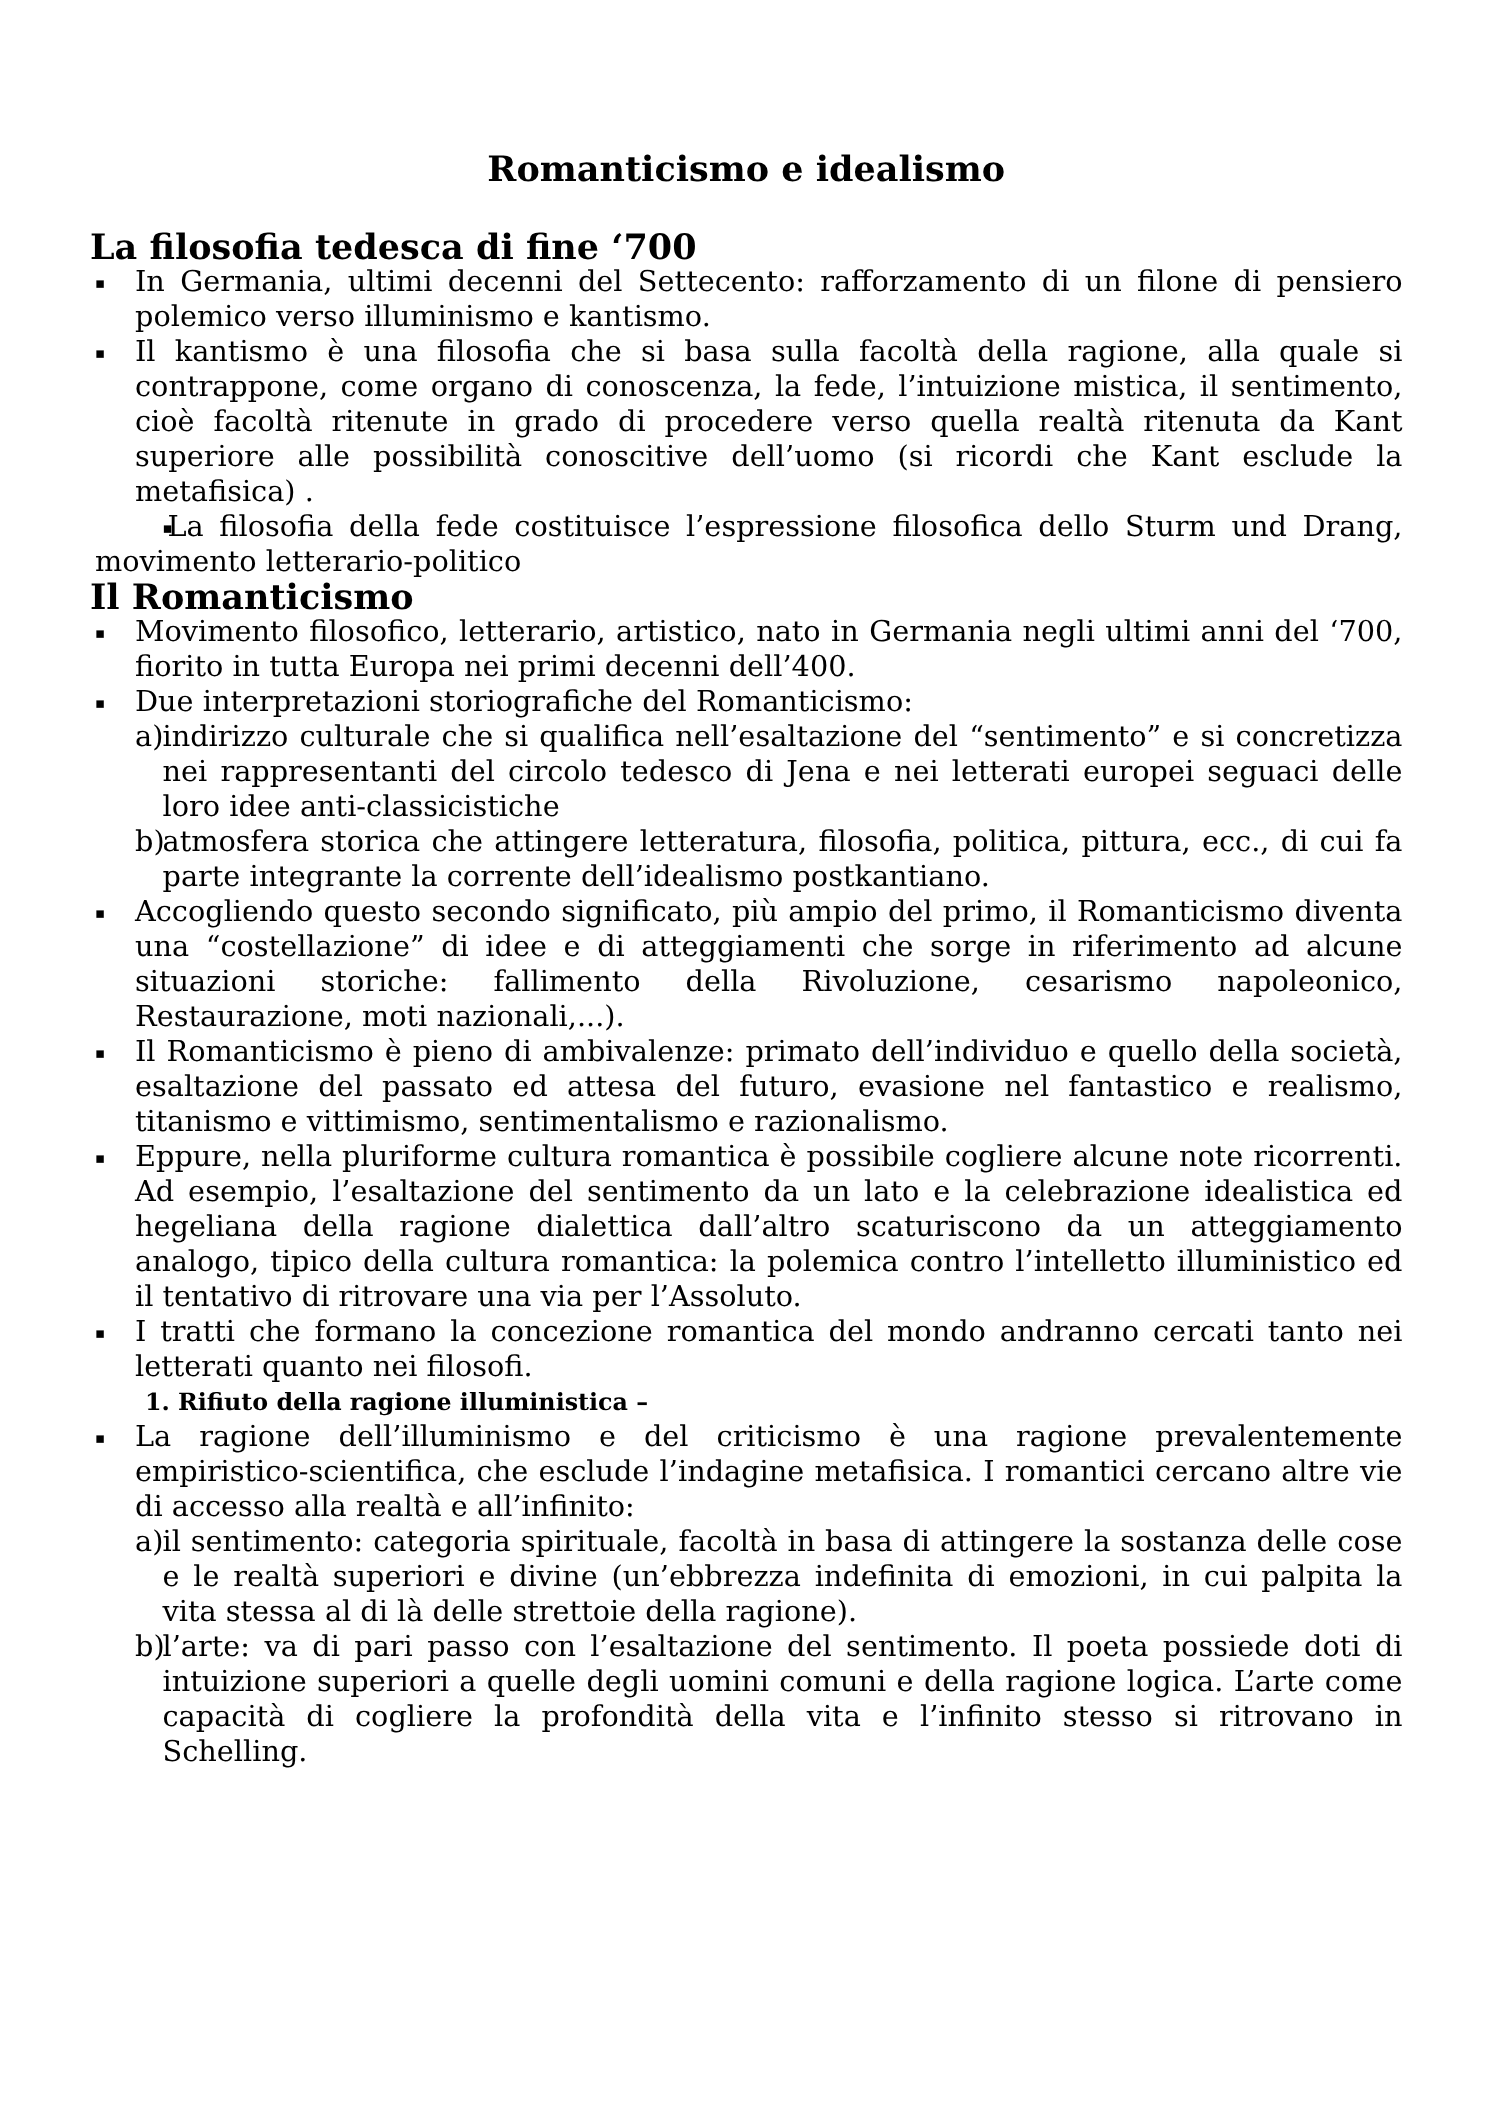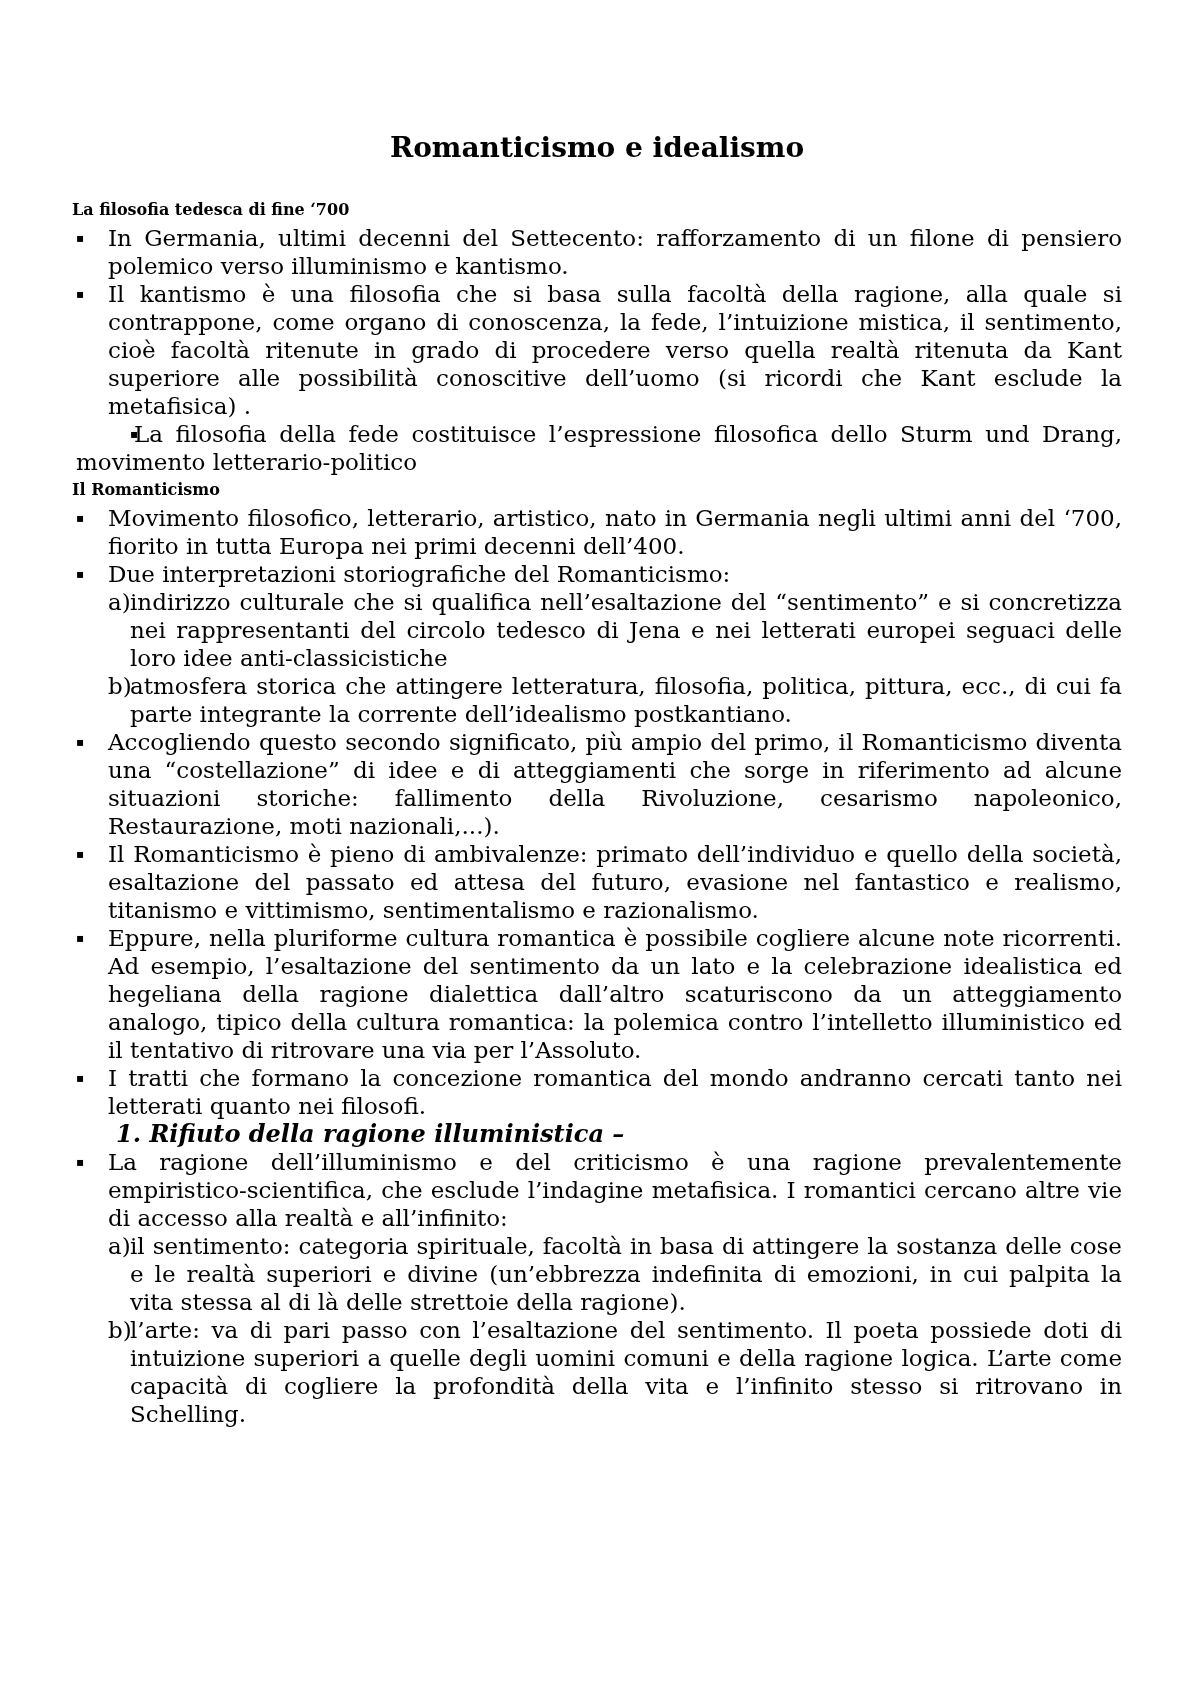--- a/index.html
+++ b/index.html
@@ -8,40 +8,38 @@
     width: 1192px;
     height: 1529px;
     box-sizing: border-box;
     background: #ffffff;
     color: #000000;
     font-family: "DejaVu Serif", serif;
     font-size: 23px;
     line-height: 28px;
     padding: 118px 70px 0 72px;
     overflow: hidden;
-    margin-top: 12px;
   }
   .title-block { margin-bottom: 30px; }
   .title-line {
     text-align: center;
     font-weight: bold;
     font-size: 28px;
     line-height: 36px;
   }
   .heading {
     font-weight: bold;
-    font-size: 16px;
+    font-size: 28px;
     line-height: 28px;
   }
   .heading.spaced { margin-top: 26px; }
   .subheading {
     margin-left: 44px;
     font-weight: bold;
-    font-style: italic;
-    font-size: 24px;
+    font-size: 19px;
     line-height: 28px;
   }
   .list { margin-left: 36px; }
   .item {
     position: relative;
     text-align: justify;
   }
   .blt {
     position: absolute;
     left: -32px;

